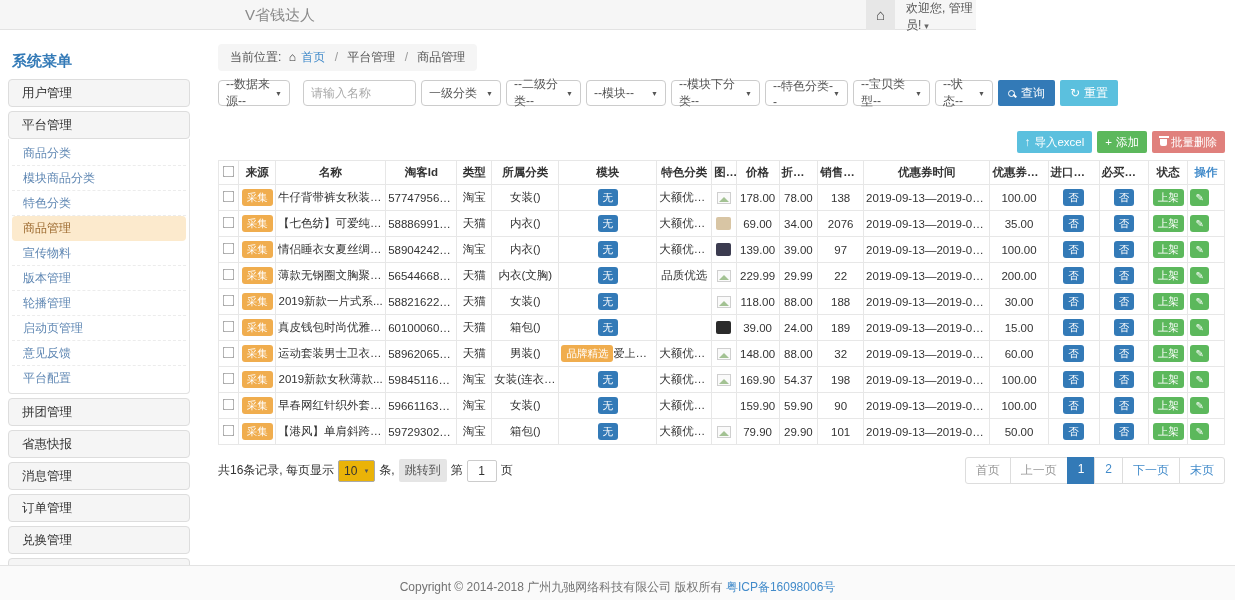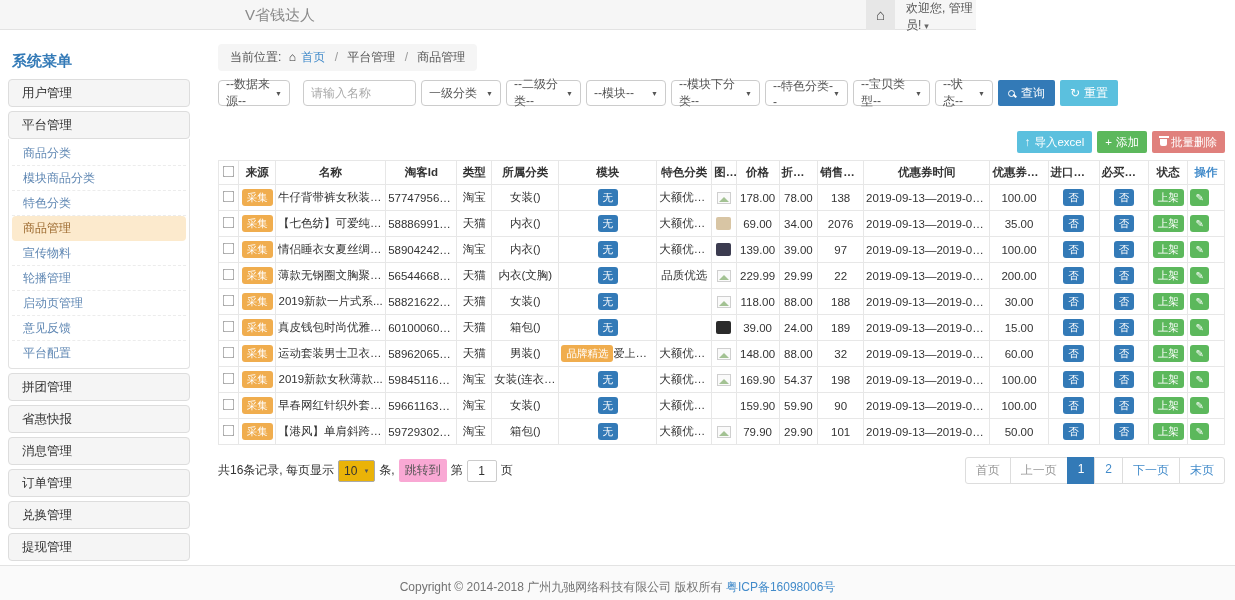--- a/index.html
+++ b/index.html
@@ -81,21 +81,21 @@
     border-radius:0 0 2px 2px; position:relative; }
   .trash-icon::before { content:""; position:absolute; top:-2.5px; left:-1.5px;
     width:10px; height:1.5px; background:#fff; }
   
   .pager { display:flex; justify-content:space-between; align-items:center; margin-top:12px;
     font-size:12px; color:#333; }
   .pager-left { display:flex; align-items:center; gap:4px; }
   .pp-select { border:1px solid #aaa; border-radius:2px; height:22px; padding:0 5px;
     display:inline-flex; align-items:center; gap:6px; cursor:pointer; background:#eab308; }
   .pp-select .f-caret { font-size:6px; }
-  .jump-chip { background:#f9a8d4; color:#555; padding:3px 6px; border-radius:2px; }
+  .jump-chip { background:#e5e5e5; color:#555; padding:3px 6px; border-radius:2px; }
   .page-input { width:30px; height:22px; border:1px solid #ccc; border-radius:2px;
     text-align:center; font-size:12px; color:#333; }
   .pg-group { display:flex; }
   .pg { border:1px solid #ddd; background:#fff; padding:4px 10px; margin-left:-1px;
     color:#428bca; cursor:pointer; }
   .pg:first-child { border-radius:3px 0 0 3px; margin-left:0; }
   .pg:last-child { border-radius:0 3px 3px 0; }
   .pg.muted { color:#999; }
   .pg.active { background:#337ab7; border-color:#337ab7; color:#fff; }
   
@@ -118,20 +118,21 @@
   <div class="side-title">系统菜单</div>
   <div>
       <div class="side-panel">用户管理</div>
       <div class="side-panel">平台管理</div>
       <div class="side-sub">
         <div class="side-item">商品分类</div>
         <div class="side-item">模块商品分类</div>
         <div class="side-item">特色分类</div>
         <div class="side-item active">商品管理</div>
         <div class="side-item">宣传物料</div>
+        <div class="side-item">版本管理</div>
         <div class="side-item">轮播管理</div>
         <div class="side-item">启动页管理</div>
         <div class="side-item">意见反馈</div>
         <div class="side-item">平台配置</div>
       </div>
       <div class="side-panel">拼团管理</div>
       <div class="side-panel">省惠快报</div>
       <div class="side-panel">消息管理</div>
       <div class="side-panel">订单管理</div>
       <div class="side-panel">兑换管理</div>

